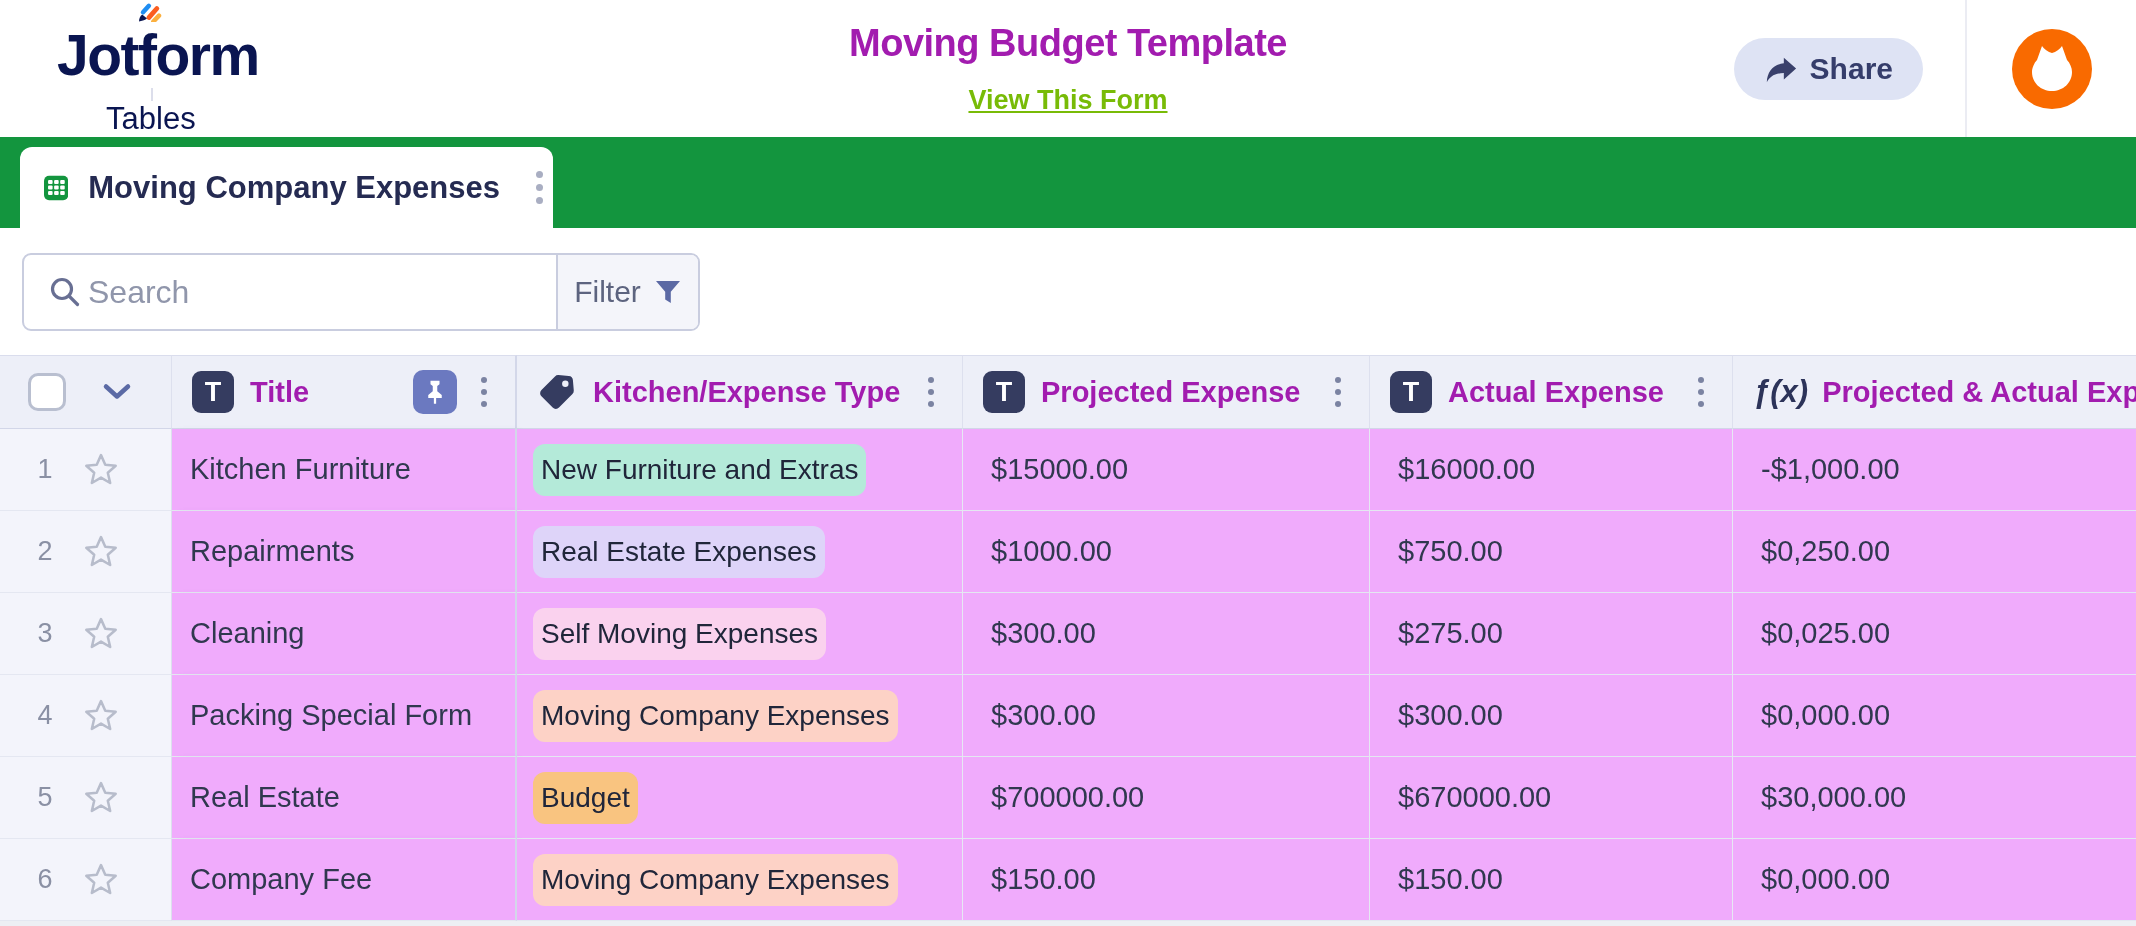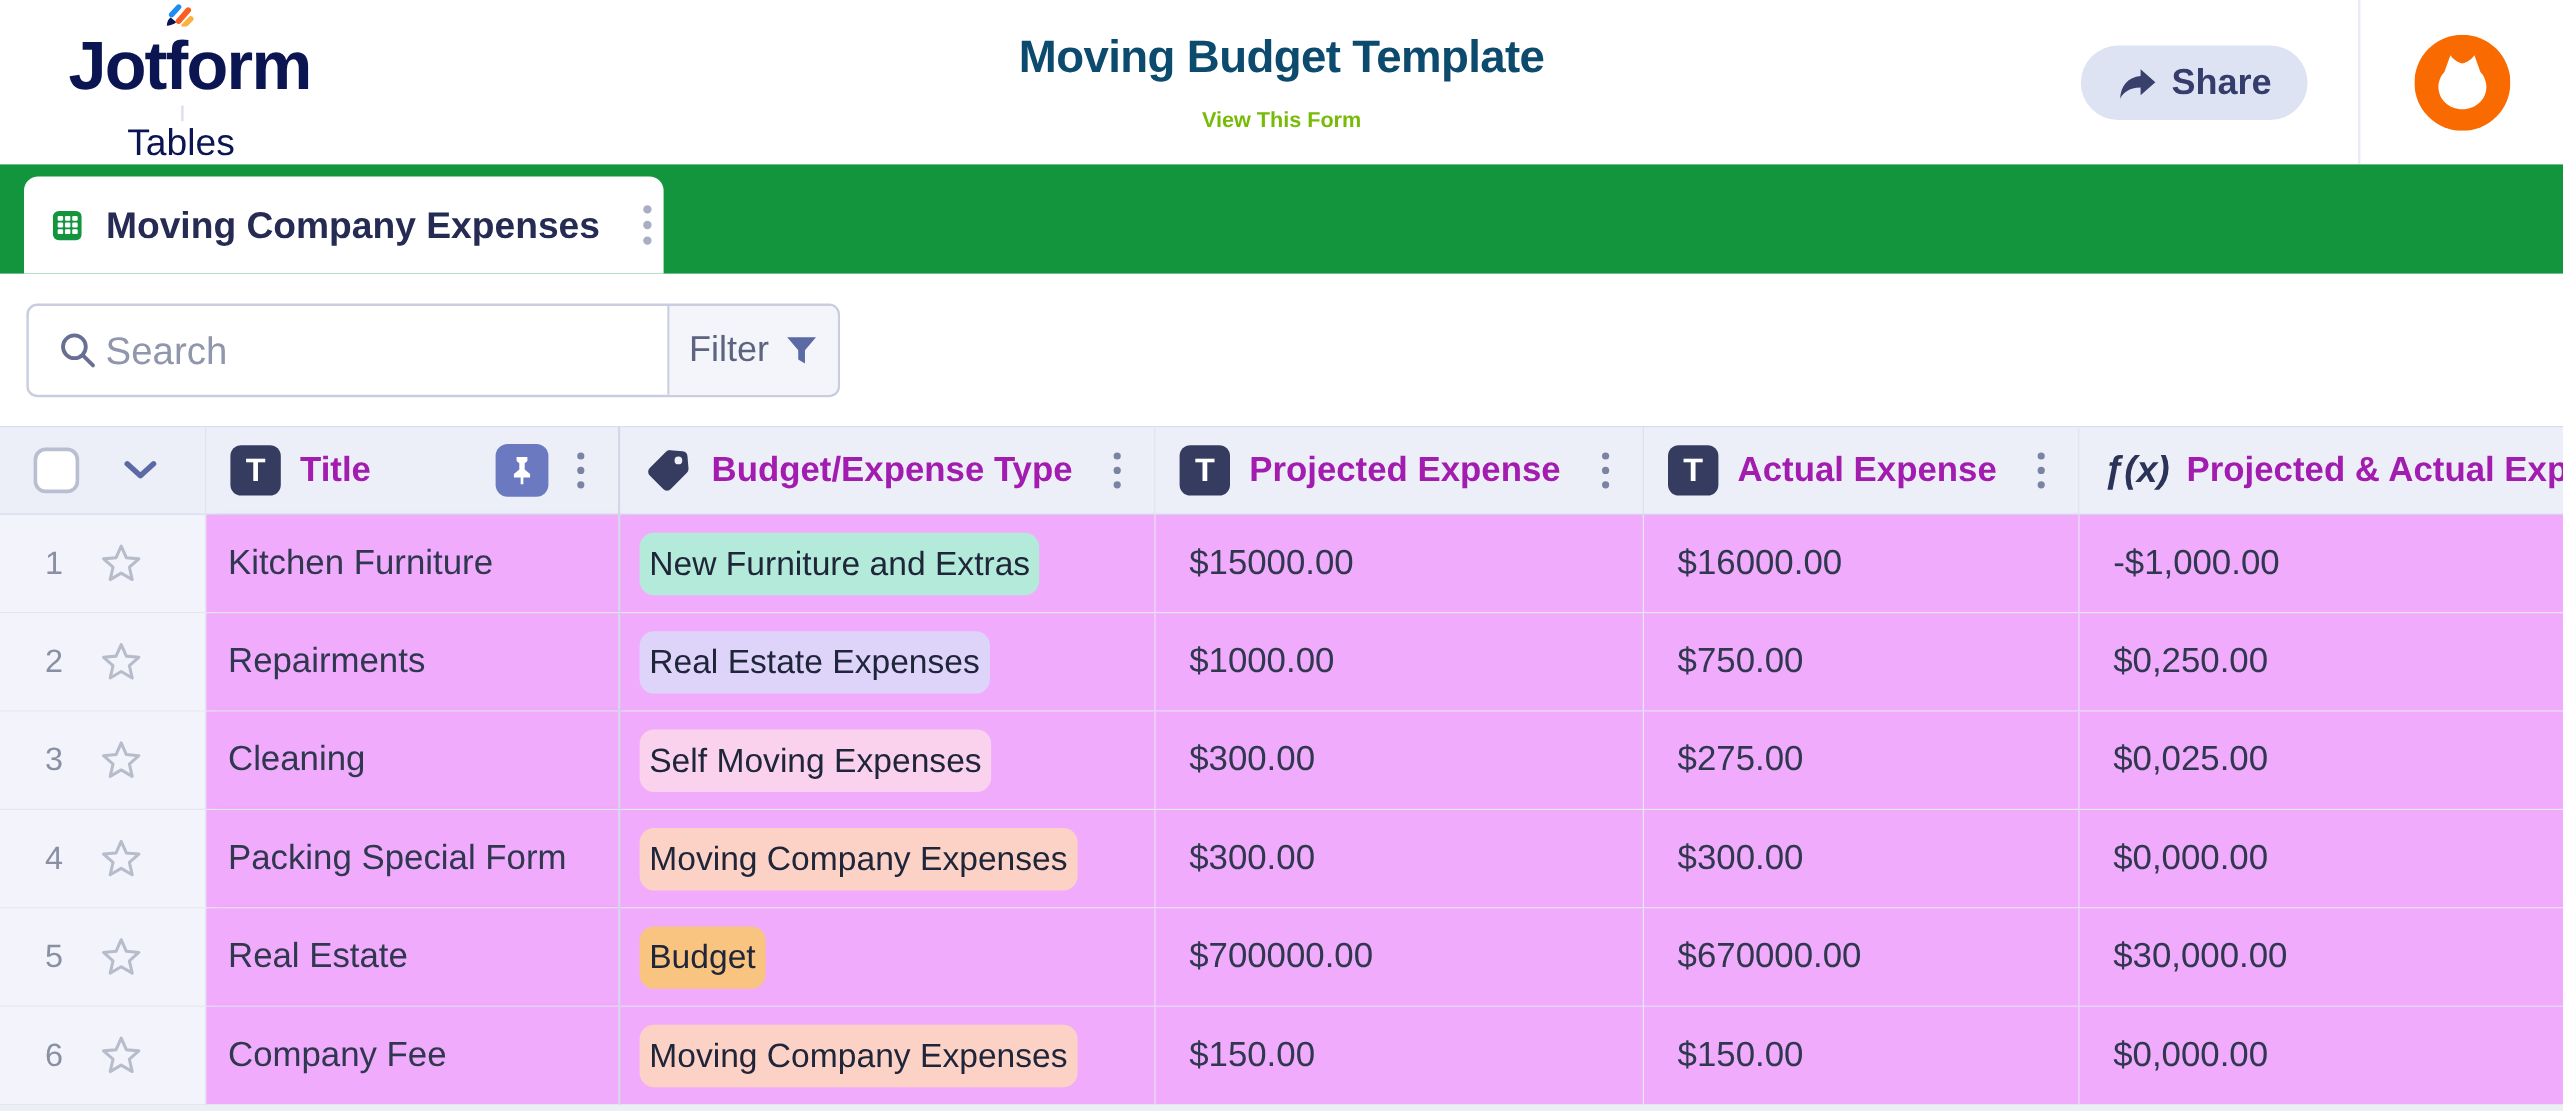--- a/index.html
+++ b/index.html
@@ -7,22 +7,22 @@
     font-family:"Liberation Sans","DejaVu Sans",sans-serif; }
 
   
   .app-header { position:relative; width:2136px; height:137px; background:#fff; }
   .brand { position:absolute; left:43px; top:0; height:137px; display:flex; align-items:center;flex-direction:column; }
   .logo-mark { width:96px; height:74px; }
   .wordmark { font-size:57px; font-weight:800; color:#0a1551; letter-spacing:-1.5px; margin-left:14px; }
   .brand-divider { width:2px; height:42px; background:#dcdeeb; margin:0 32px 0 34px; }
   .product { font-size:31px; color:#0a1551; font-weight:400; }
   .title-block { position:absolute; left:50%; top:50%; transform:translate(-50%,-50%); text-align:center; width:900px; }
-  .page-title { font-size:38px; font-weight:700; color:#0c4a6e; letter-spacing:-0.5px; }
-  .view-link { font-size:18px; font-weight:600; color:#78bb07; margin-top:20px; cursor:pointer; }
+  .page-title { font-size:38px; font-weight:700; color:#a21caf; letter-spacing:-0.5px; }
+  .view-link { font-size:27px; font-weight:600; color:#78bb07; margin-top:20px; cursor:pointer;text-decoration:underline; }
   .header-right { position:absolute; right:0; top:0; height:137px; display:flex; align-items:center; }
   .share-btn { display:flex; align-items:center; gap:12px; height:62px; padding:0 30px;
     background:#dee3f4; border:none; border-radius:32px; cursor:pointer;
     font-size:30px; font-weight:700; color:#353d6b; font-family:inherit; }
   .share-btn svg { display:block; }
   .hr-divider { width:2px; height:137px; background:#ebecf3; margin-left:42px; }
   .avatar-wrap { width:169px; display:flex; justify-content:center; align-items:center; cursor:pointer; }
 
   
   .tab-bar { position:relative; width:2136px; height:91px; background:#13953e; }
@@ -185,21 +185,21 @@
         </span>
     </div>
 
     <div class="cell">
       <span class="h-icon-svg">
         <svg width="40" height="40" viewBox="0 0 36 36">
           <path d="M4 16.2 16.2 4 a4 4 0 0 1 3.1-1.2 l9.3 0.8 a4 4 0 0 1 3.7 3.7 l0.8 9.3 a4 4 0 0 1 -1.2 3.1 L19.8 32 a4 4 0 0 1 -5.7 0 L4 21.9 a4 4 0 0 1 0-5.7 Z" fill="#353c60"></path>
           <circle cx="25.5" cy="10.5" r="2.9" fill="#edeff8"></circle>
         </svg>
       </span>
-      <span class="hcell-label">Budget/Expense Type</span>
+      <span class="hcell-label">Kitchen/Expense Type</span>
       <span class="spacer"></span>
       <span class="kebab">
           <i></i>
           <i></i>
           <i></i>
         </span>
     </div>
 
     <div class="cell">
       <span class="h-icon">T</span>

